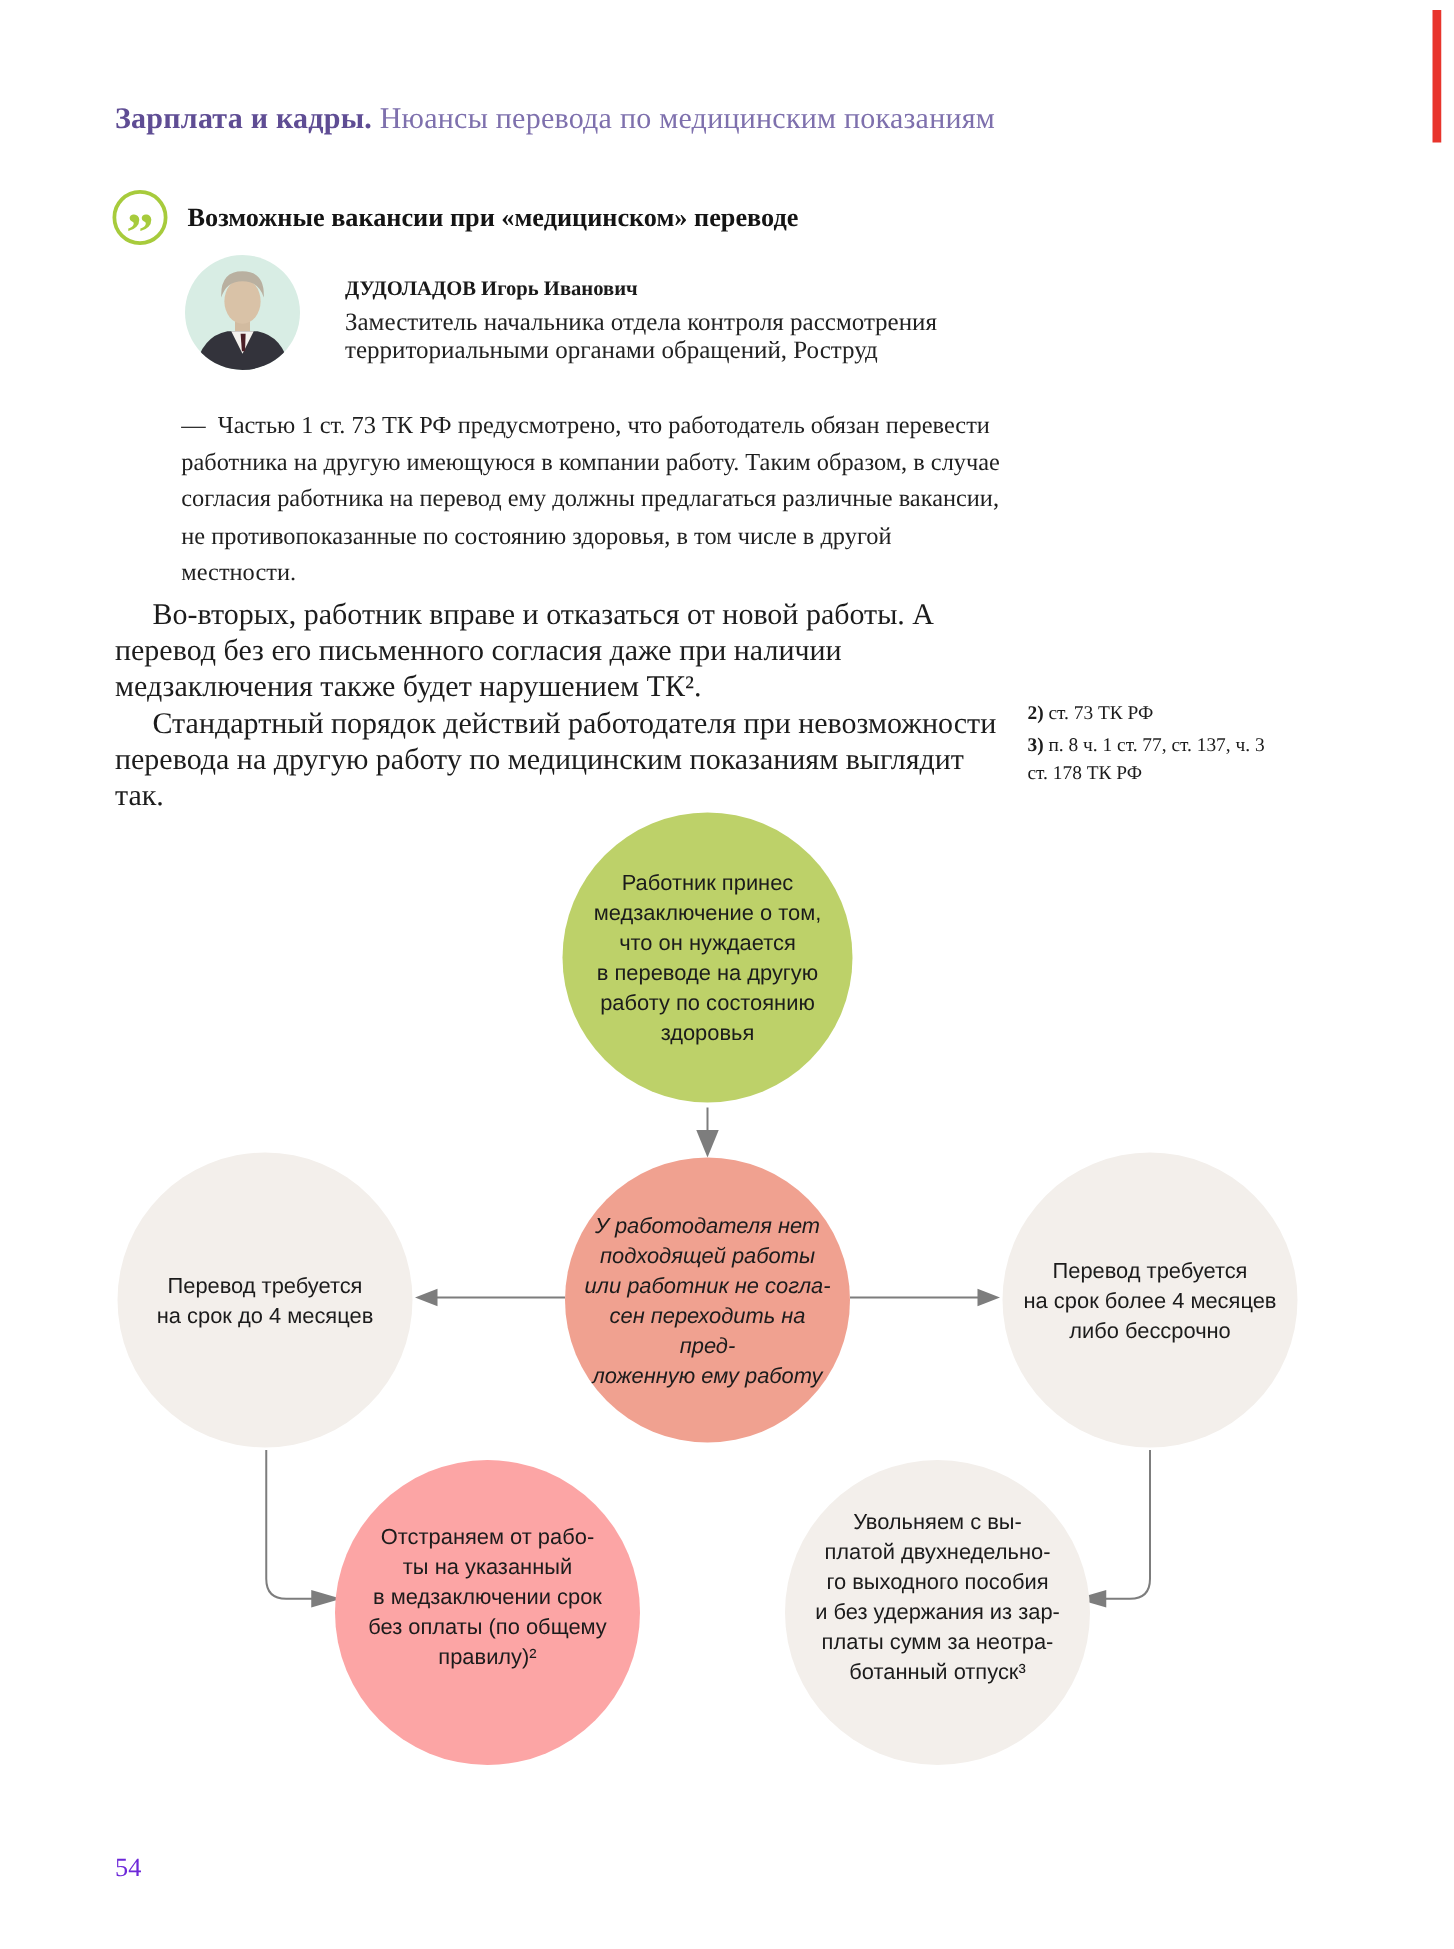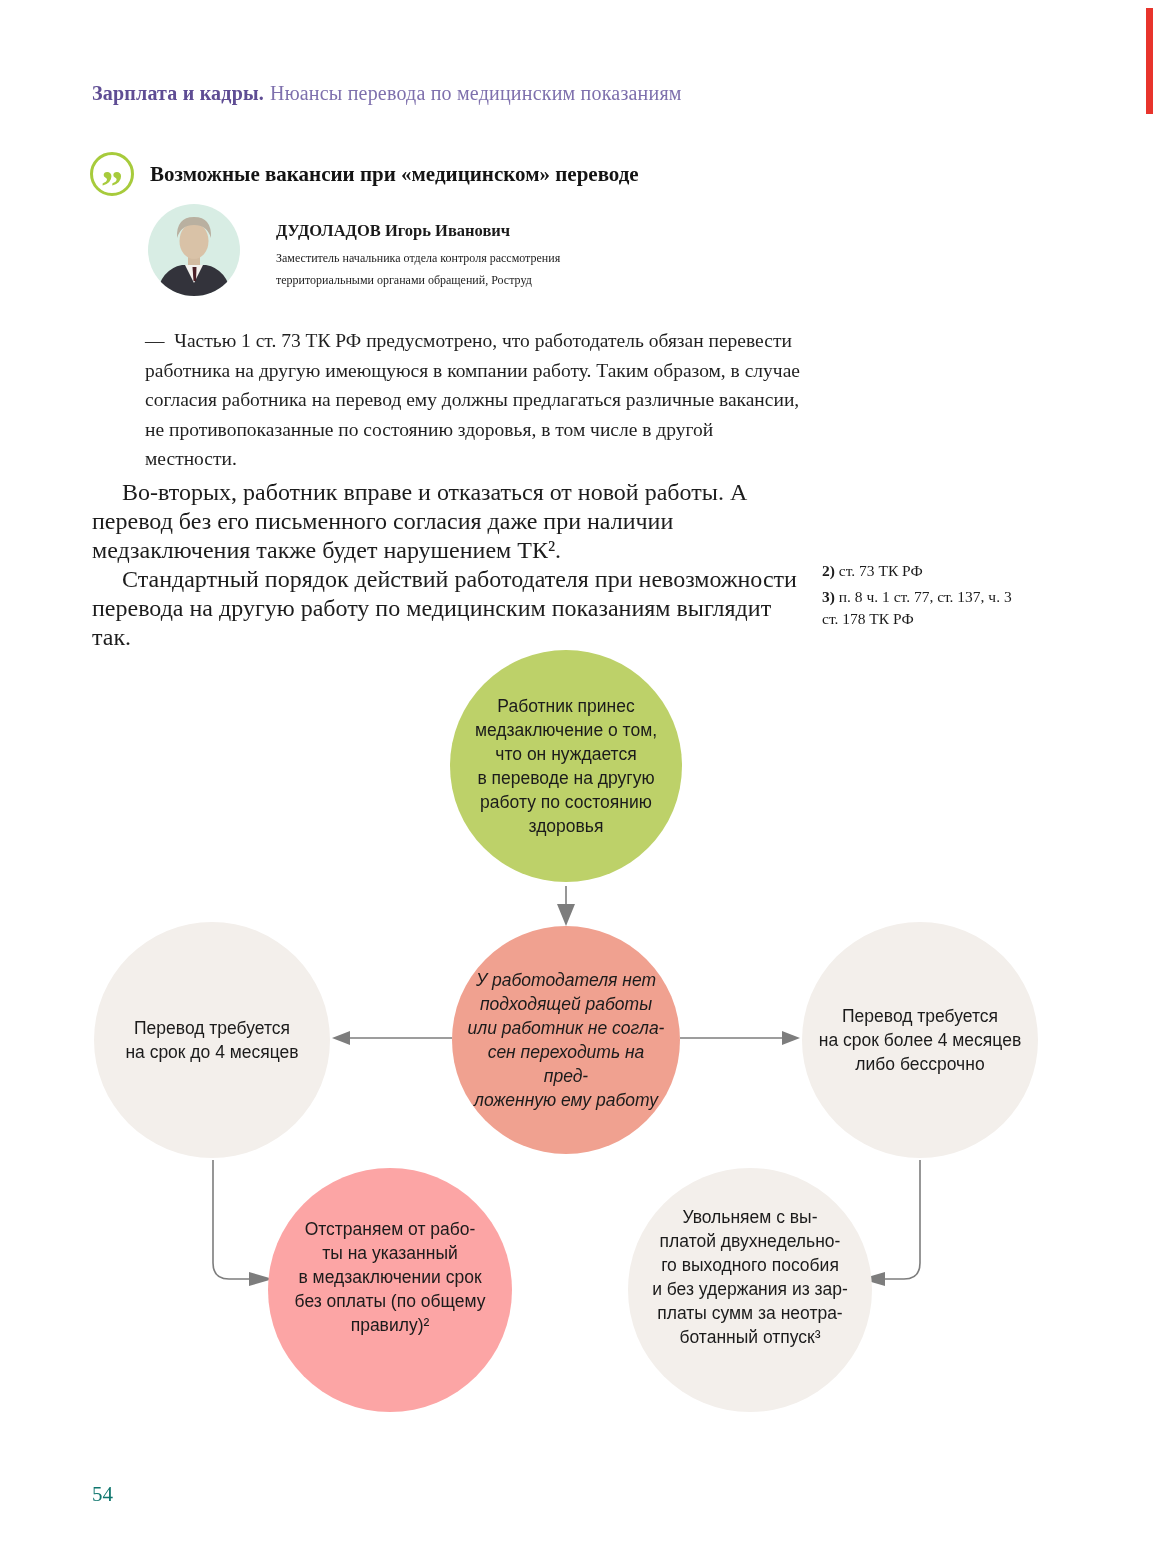--- a/index.html
+++ b/index.html
@@ -8,36 +8,36 @@
     --node_beige:#f3efeb; --arrow_gray:#7d7d7d; --avatar_bg:#d8ede4;
     --text_dark:#222222;
   }
   *{margin:0;padding:0;box-sizing:border-box;}
   html,body{background:#ffffff;}
   .page{position:relative;width:1163px;height:1559px;background:#fff;
         font-family:"Liberation Serif",serif;color:var(--text_dark);overflow:hidden;}
 
   .red-bar{position:absolute;left:1146px;top:8px;width:7px;height:106px;background:var(--red_bar);}
 
-  .runhead{position:absolute;left:92px;top:82px;font-size:20px;letter-spacing:.2px;}
+  .runhead{position:absolute;left:92px;top:82px;font-size:24px;letter-spacing:.2px;}
   .runhead .brand{font-weight:bold;color:var(--brand_purple);}
   .runhead .article{color:var(--brand_light);margin-left:6px;}
 
   .section-head{position:absolute;left:90px;top:152px;display:flex;align-items:center;gap:16px;}
   .qicon{width:44px;height:44px;border:3px solid var(--quote_green);border-radius:50%;
          display:flex;align-items:center;justify-content:center;flex:none;overflow:hidden;}
   .qmark{color:var(--quote_green);font-weight:bold;font-size:44px;line-height:0;
          position:relative;top:13px;font-family:"Liberation Serif",serif;}
   .title{font-size:21px;font-weight:bold;color:#141414;font-family:"Liberation Serif",serif;}
 
   .expert{position:absolute;left:148px;top:204px;display:flex;gap:36px;justify-content:center;}
   .avatar{width:92px;height:92px;border-radius:50%;overflow:hidden;background:var(--avatar_bg);flex:none;}
   .expert-meta{padding-top:17px;}
   .expert-name{font-weight:bold;font-size:16.5px;margin-bottom:6px;color:#1a1a1a;}
-  .expert-role{font-size:12px;line-height:22px;white-space:pre-line;color:#222;}
+  .expert-role{font-size:20px;line-height:22px;white-space:pre-line;color:#222;}
 
   .quote{position:absolute;left:145px;top:326px;width:662px;font-size:19.5px;line-height:29.5px;color:#1f1f1f;}
 
   .body-col{position:absolute;left:92px;top:478px;width:712px;font-size:24px;line-height:29px;color:#1c1c1c;}
   .body-col p{text-indent:30px;}
 
   .footnotes{position:absolute;left:822px;top:560px;width:218px;font-size:15.5px;line-height:22.5px;color:#1c1c1c;}
   .fn{margin-bottom:3px;}
   .fn-marker{font-weight:bold;}
   .fn-text{white-space:pre-line;}
@@ -50,21 +50,21 @@
   .node{position:absolute;border-radius:50%;display:flex;align-items:center;justify-content:center;
         text-align:center;font-family:"Liberation Sans",sans-serif;font-size:17.5px;line-height:24px;
         color:#1b1b1b;white-space:pre-line;padding:0 14px;}
   .node-start{left:450px;top:650px;width:232px;height:232px;background:var(--node_green);}
   .node-condition{left:452px;top:926px;width:228px;height:228px;background:var(--node_salmon);}
   .node-left{left:94px;top:922px;width:236px;height:236px;background:var(--node_beige);}
   .node-right{left:802px;top:922px;width:236px;height:236px;background:var(--node_beige);}
   .node-bl{left:268px;top:1168px;width:244px;height:244px;background:var(--node_beige);padding-bottom:26px;}
   .node-br{left:628px;top:1168px;width:244px;height:244px;background:var(--node_beige);padding-bottom:26px;}
 
-  .pageno{position:absolute;left:92px;top:1482px;font-size:21px;color:#0f766e;}
+  .pageno{position:absolute;left:92px;top:1482px;font-size:21px;color:#6d28d9;}
 </style>
 </head>
 <body>
 
 <div class="page">
 
   <div class="red-bar"></div>
 
   <header class="runhead">
     <span class="brand">Зарплата и кадры.</span><span class="article">Нюансы перевода по медицинским показаниям</span>

